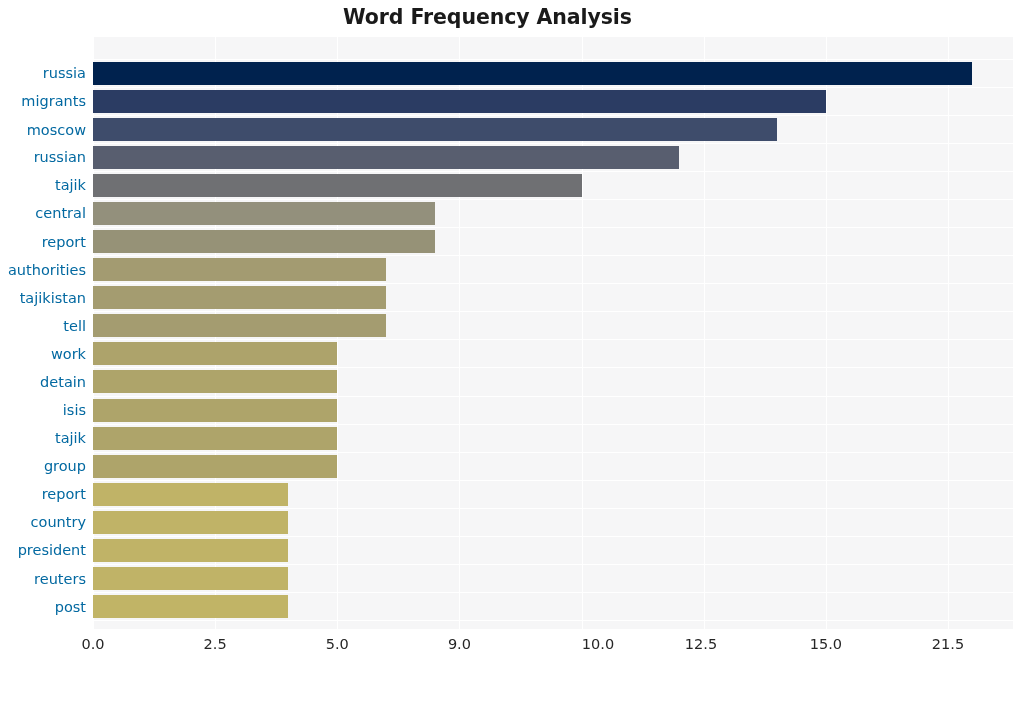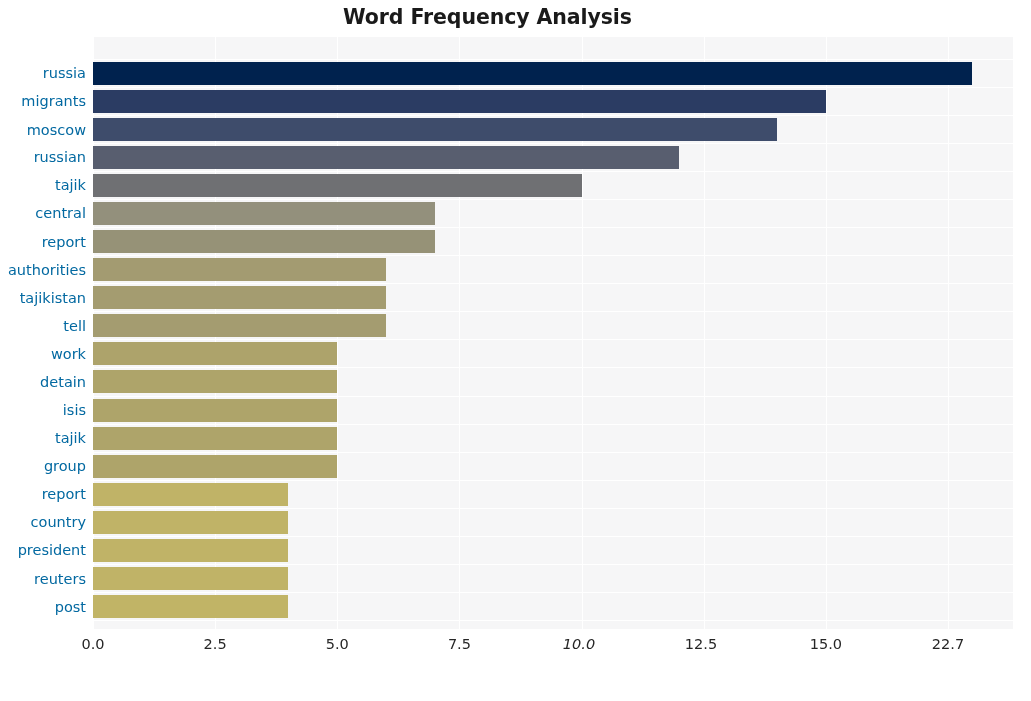--- a/index.html
+++ b/index.html
@@ -187,21 +187,21 @@
       <div class="ytick" style="top: 478.336px;">country</div>
       <div class="ytick" style="top: 506.419px;">president</div>
       <div class="ytick" style="top: 534.503px;">reuters</div>
       <div class="ytick" style="top: 562.586px;">post</div>
     </div>
 
   <div id="x-tick-labels">
       <div class="xtick" style="left: 0px;">0.0</div>
       <div class="xtick" style="left: 122.146px;">2.5</div>
       <div class="xtick" style="left: 244.291px;">5.0</div>
-      <div class="xtick" style="left: 366.437px;">7.5</div>
-      <div class="xtick" style="left: 486px; font-style: italic;">10.0</div>
+      <div class="xtick" style="left: 366.437px;">9.0</div>
+      <div class="xtick" style="left: 505px;">10.0</div>
       <div class="xtick" style="left: 608px;">12.5</div>
       <div class="xtick" style="left: 732.873px;">15.0</div>
-      <div class="xtick" style="left: 855.019px;">22.7</div>
+      <div class="xtick" style="left: 855.019px;">21.5</div>
     </div>
 
 
 </div>
 
 </body></html>

